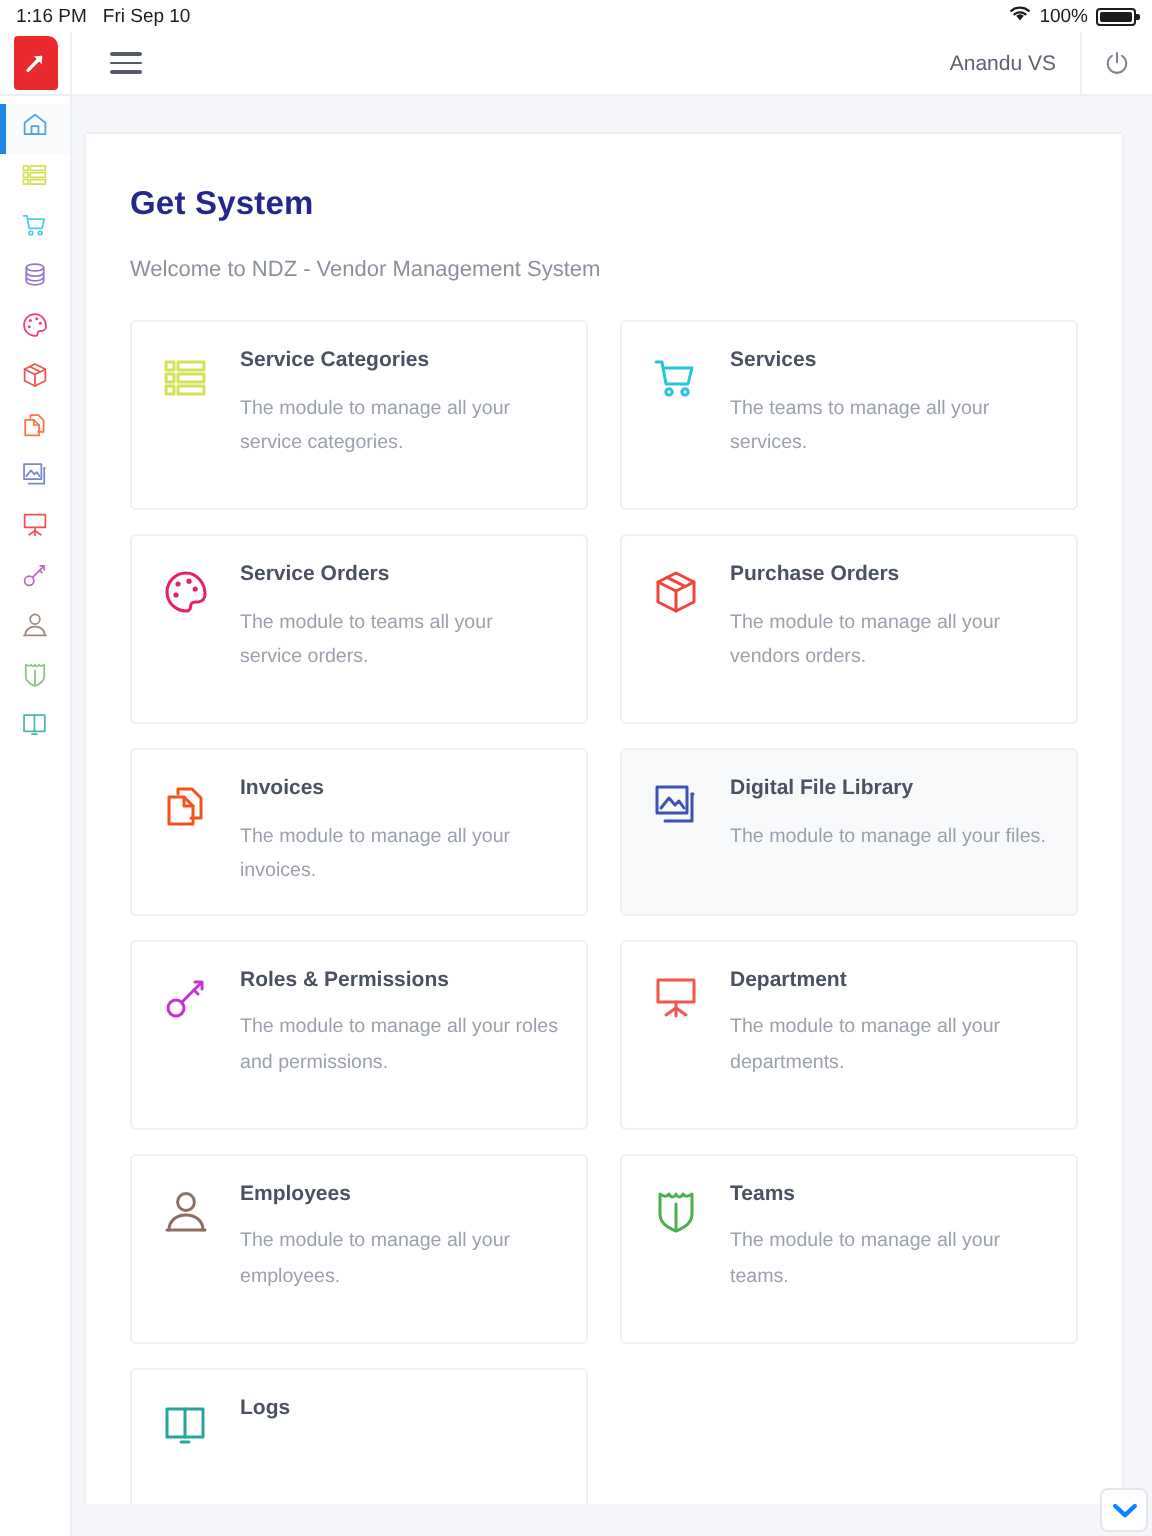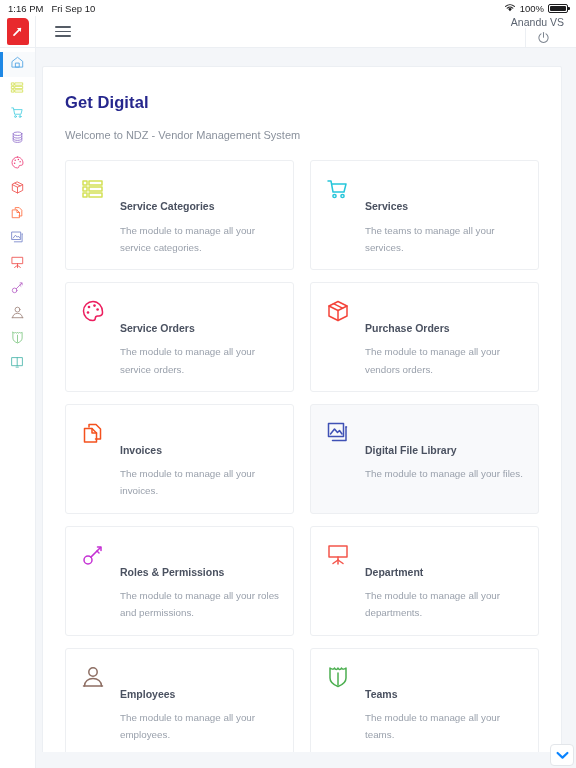--- a/index.html
+++ b/index.html
@@ -55,21 +55,21 @@
     display: flex; align-items: center; justify-content: center;
     position: relative;
   }
   .hamburger {
     margin-left: 19px;
     width: 16px; display: flex; flex-direction: column; gap: 3px;
     cursor: pointer;
   }
   .hamburger i { display: block; height: 1.5px; background: #555c66; border-radius: 1px; }
   .topbar-right {
-    margin-left: auto; display: flex; align-items: center; height: 100%; flex-direction: column;
+    margin-left: auto; display: flex; align-items: center; height: 100%;
   }
   .user-name {
     font-size: 10.5px; color: #5b6370; padding-right: 12px;
   }
   .power-btn {
     width: 36px; height: 100%;
     display: flex; align-items: center; justify-content: center;
     border-left: 1px solid #eceff3;
     cursor: pointer;
   }
@@ -139,21 +139,20 @@
   .card-icon {
     flex: 0 0 28px;
     width: 28px; height: 28px;
     display: flex; align-items: center; justify-content: center;
     margin-top: 1px;
   }
   .card-body { flex: 1 1 auto; min-width: 0; }
   .card-title {
     font-size: 10.5px; font-weight: bold; color: #4a5160;
     line-height: 1.2;
-    margin-top: 26px;
   }
   .card-desc {
     margin-top: 9px;
     font-size: 9.8px; color: #9aa1ac; line-height: 1.75;
   }
 
   
   .bottom-strip {
     position: absolute; left: 36px; right: 0; bottom: 0; height: 16px;
     background: #f4f6f9;
@@ -315,21 +314,21 @@
         <span><svg width="15" height="15" viewBox="0 0 26 26">
             <rect x="3.5" y="4.5" width="18" height="14" stroke="#4db6ac" fill="none" stroke-width="1.5" stroke-linecap="round" stroke-linejoin="round"></rect>
             <path d="M12.5 4.5 V18.5" stroke="#4db6ac" fill="none" stroke-width="1.5" stroke-linecap="round" stroke-linejoin="round"></path>
             <path d="M10.5 21 H14.5" stroke="#4db6ac" fill="none" stroke-width="1.5" stroke-linecap="round" stroke-linejoin="round"></path>
           </svg></span>
       </div>
     </div>
 
   <div class="content">
     <div class="panel">
-      <div class="page-title">Get Digital</div>
+      <div class="page-title">Get System</div>
       <div class="page-subtitle">Welcome to NDZ - Vendor Management System</div>
       <div class="cards" id="cards">
           <div class="card tall">
             <div class="card-icon">
               <svg width="26" height="26" viewBox="0 0 26 26">
                 <rect x="3" y="5" width="4" height="4" stroke="#d4e157" fill="none" stroke-width="1.5" stroke-linecap="round" stroke-linejoin="round"></rect>
                 <rect x="9" y="5" width="13" height="4" stroke="#d4e157" fill="none" stroke-width="1.5" stroke-linecap="round" stroke-linejoin="round"></rect>
                 <rect x="3" y="11" width="4" height="4" stroke="#d4e157" fill="none" stroke-width="1.5" stroke-linecap="round" stroke-linejoin="round"></rect>
                 <rect x="9" y="11" width="13" height="4" stroke="#d4e157" fill="none" stroke-width="1.5" stroke-linecap="round" stroke-linejoin="round"></rect>
                 <rect x="3" y="17" width="4" height="4" stroke="#d4e157" fill="none" stroke-width="1.5" stroke-linecap="round" stroke-linejoin="round"></rect>
@@ -359,21 +358,21 @@
               <svg width="26" height="26" viewBox="0 0 26 26">
                 <path d="M13 3.5 a9.5 9.5 0 1 0 0 19 c1.6 0 2.3-1.1 2.3-2.2 0-1.6 1.1-2.3 2.4-2.3 h1.6 A3.7 3.7 0 0 0 22.5 14 C22.5 8.3 18.2 3.5 13 3.5Z" stroke="#ec1e5e" fill="none" stroke-width="1.5" stroke-linecap="round" stroke-linejoin="round"></path>
                 <circle cx="9" cy="9" r="1.3" fill="#ec1e5e"></circle>
                 <circle cx="14.5" cy="7.6" r="1.3" fill="#ec1e5e"></circle>
                 <circle cx="17.6" cy="11.5" r="1.3" fill="#ec1e5e"></circle>
                 <circle cx="8" cy="14.5" r="1.3" fill="#ec1e5e"></circle>
               </svg>
             </div>
             <div class="card-body">
               <div class="card-title">Service Orders</div>
-              <div class="card-desc">The module to manage all your service orders.</div>
+              <div class="card-desc">The module to teams all your service orders.</div>
             </div>
           </div>
           <div class="card tall">
             <div class="card-icon">
               <svg width="26" height="26" viewBox="0 0 26 26">
                 <path d="M13 3.5 L22 8 V18 L13 22.5 L4 18 V8 Z" stroke="#f4443a" fill="none" stroke-width="1.5" stroke-linecap="round" stroke-linejoin="round"></path>
                 <path d="M4 8 L13 12.5 L22 8" stroke="#f4443a" fill="none" stroke-width="1.5" stroke-linecap="round" stroke-linejoin="round"></path>
                 <path d="M13 12.5 V22.5" stroke="#f4443a" fill="none" stroke-width="1.5" stroke-linecap="round" stroke-linejoin="round"></path>
                 <path d="M8.5 5.7 L17.5 10.2" stroke="#f4443a" fill="none" stroke-width="1.5" stroke-linecap="round" stroke-linejoin="round"></path>
               </svg>

